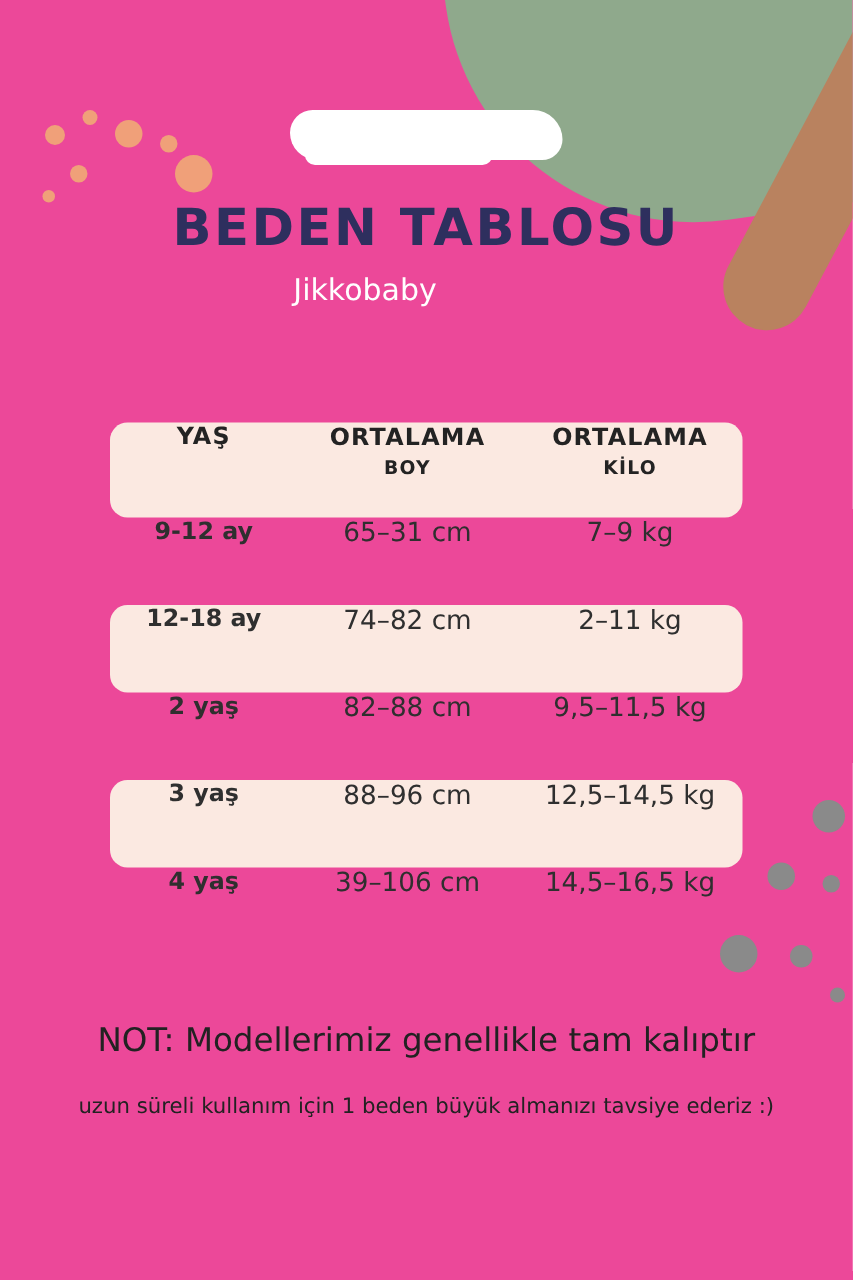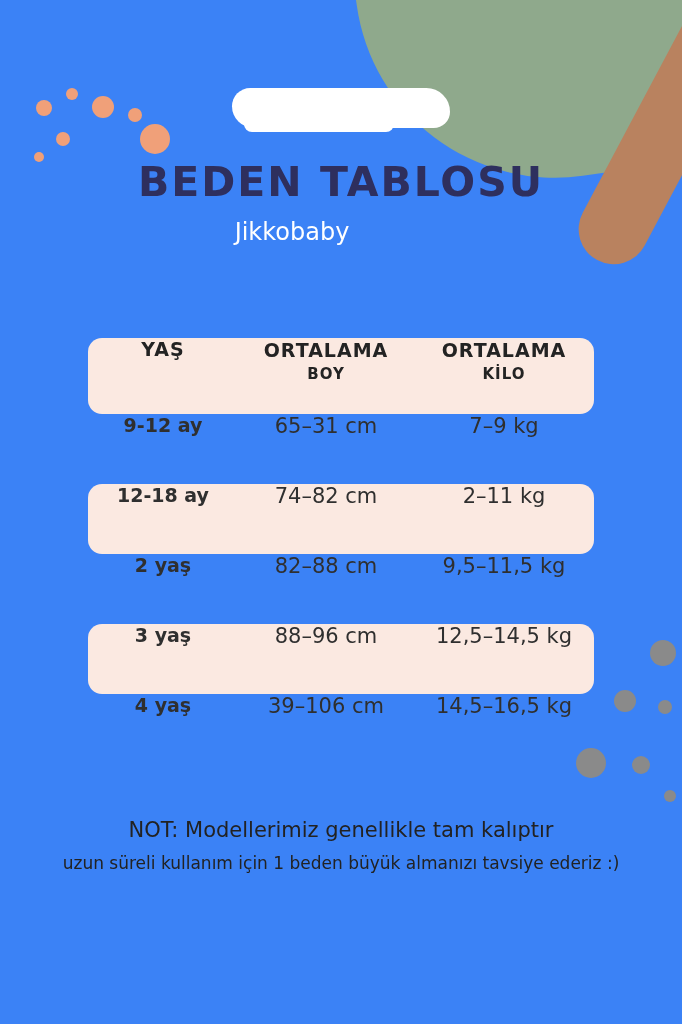--- a/index.html
+++ b/index.html
@@ -10,21 +10,21 @@
     width: 682px;
     height: 1024px;
     background: #ffffff;
     font-family: "DejaVu Sans", sans-serif;
     overflow: hidden;
   }
   .page {
     position: relative;
     width: 682px;
     height: 1024px;
-    background: #3b82f6;
+    background: #ec4899;
     overflow: hidden;
   }
 
   
   .deco {
     position: absolute;
     pointer-events: none;
   }
   .green-blob {
     top: -120px;
@@ -151,22 +151,22 @@
   
   .note {
     position: absolute;
     top: 818px;
     left: 60px;
     width: 562px;
     text-align: center;
     color: #222222;
   }
   .note-line1 {
-    font-size: 21px;
-    margin-bottom: 8px;
+    font-size: 26px;
+    margin-bottom: 24px;
   }
   .note-line2 {
     font-size: 17px;
     line-height: 1.55;
   }
 </style>
 </head>
 <body>
 
 <div class="page">

